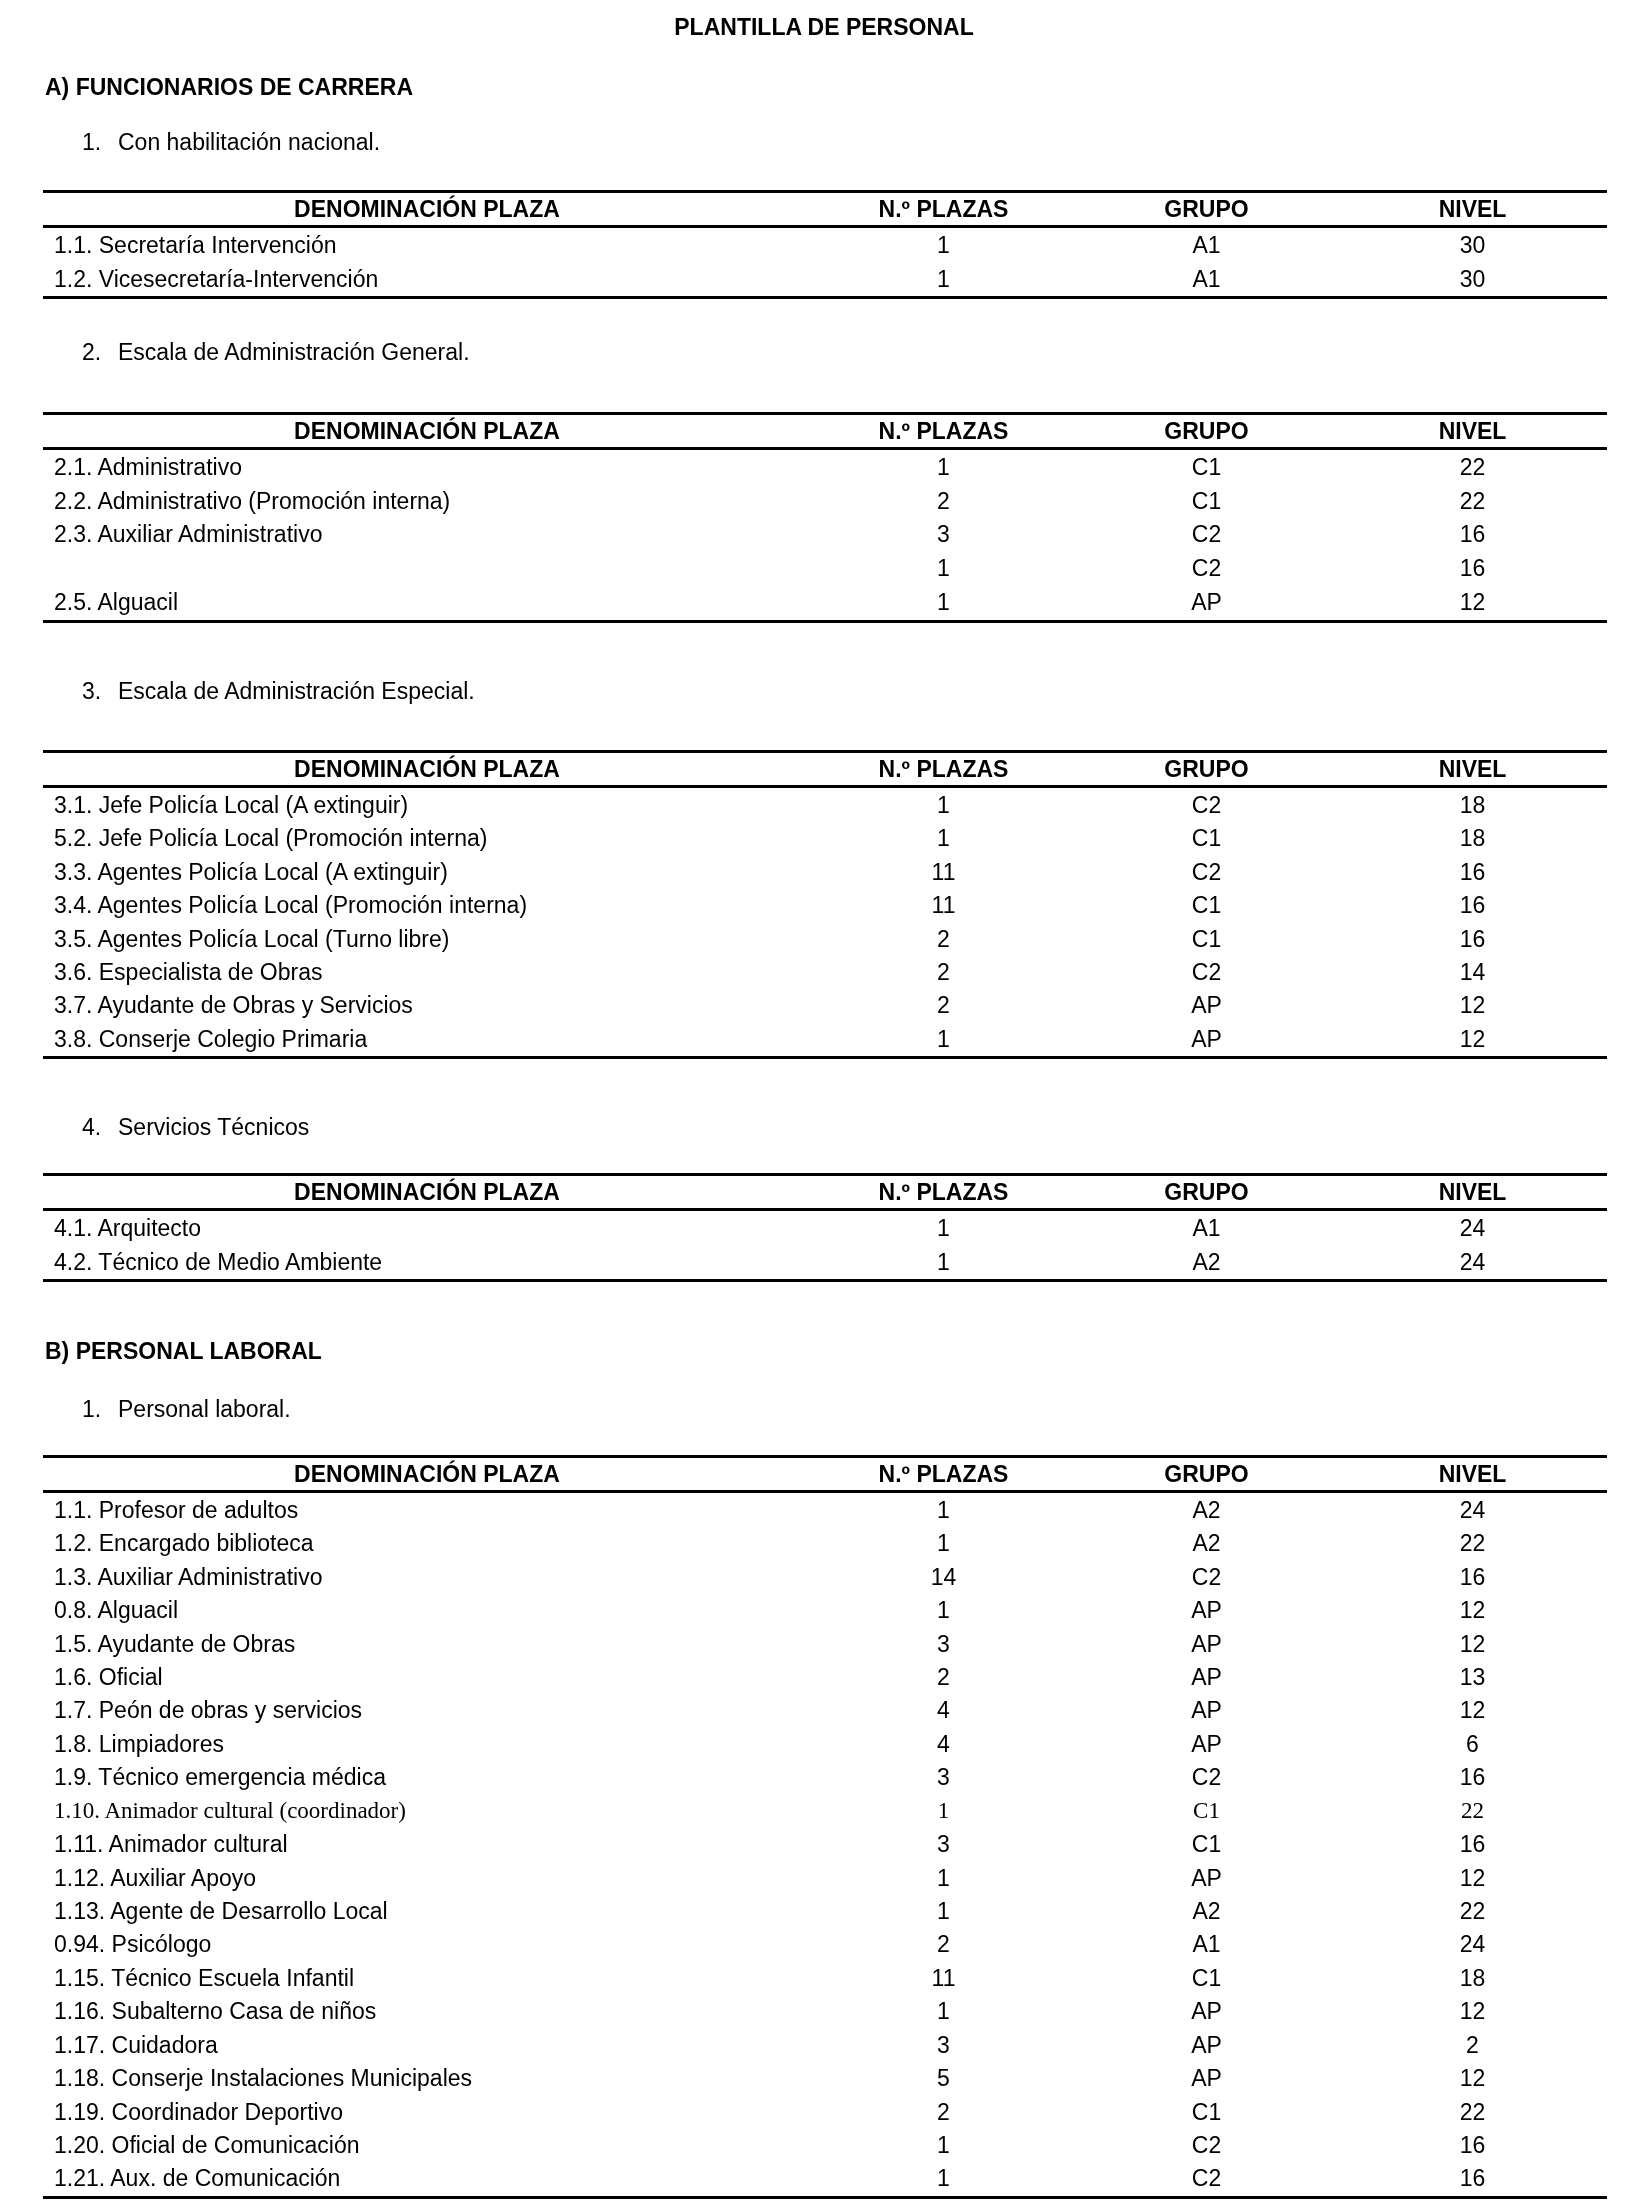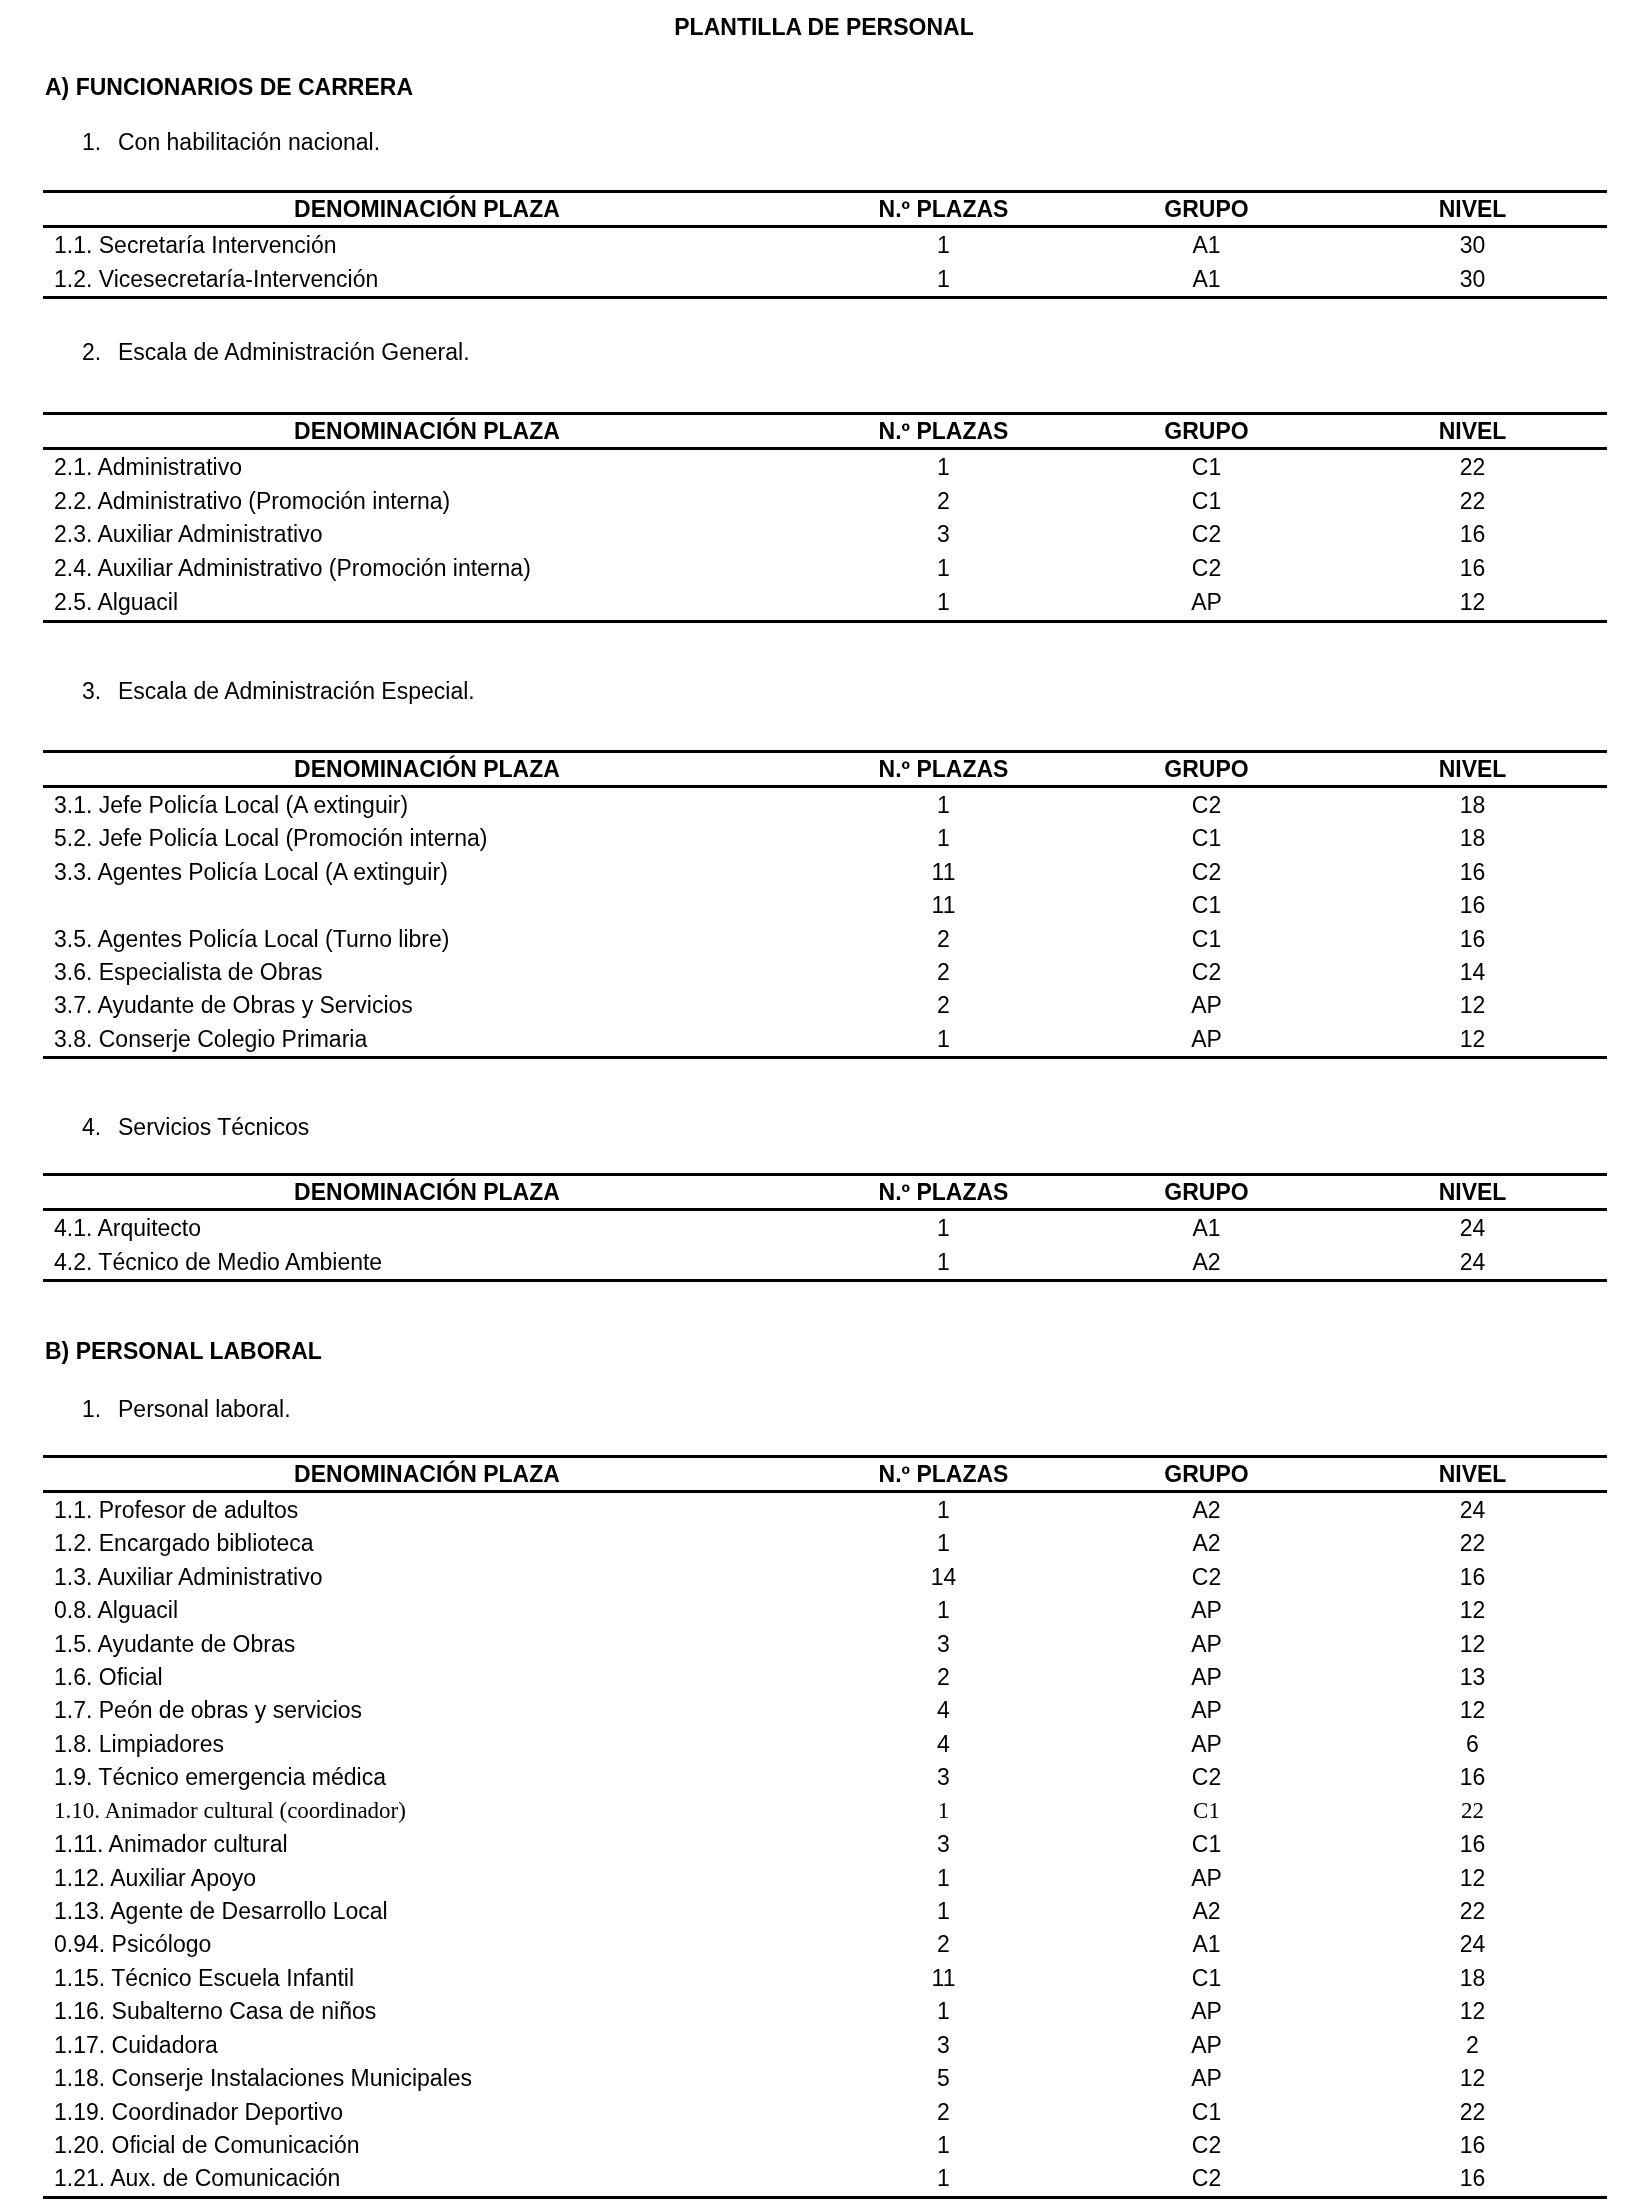--- a/index.html
+++ b/index.html
@@ -73,21 +73,20 @@
         <span class="c c-gr">C1</span>
         <span class="c c-ni">22</span>
       </div>
       <div class="row" style="top: 104px;">
         <span class="c c-den">2.3. Auxiliar Administrativo</span>
         <span class="c c-pl">3</span>
         <span class="c c-gr">C2</span>
         <span class="c c-ni">16</span>
       </div>
       <div class="row" style="top: 138px;">
-        <span class="c c-den">2.4. Auxiliar Administrativo (Promoción interna)</span>
         <span class="c c-pl">1</span>
         <span class="c c-gr">C2</span>
         <span class="c c-ni">16</span>
       </div>
       <div class="row" style="top: 172px;">
         <span class="c c-den">2.5. Alguacil</span>
         <span class="c c-pl">1</span>
         <span class="c c-gr">AP</span>
         <span class="c c-ni">12</span>
       </div>
@@ -115,20 +114,21 @@
         <span class="c c-gr">C1</span>
         <span class="c c-ni">18</span>
       </div>
       <div class="row" style="top: 104px;">
         <span class="c c-den">3.3. Agentes Policía Local (A extinguir)</span>
         <span class="c c-pl">11</span>
         <span class="c c-gr">C2</span>
         <span class="c c-ni">16</span>
       </div>
       <div class="row" style="top: 137px;">
+        <span class="c c-den">3.4. Agentes Policía Local (Promoción interna)</span>
         <span class="c c-pl">11</span>
         <span class="c c-gr">C1</span>
         <span class="c c-ni">16</span>
       </div>
       <div class="row" style="top: 171px;">
         <span class="c c-den">3.5. Agentes Policía Local (Turno libre)</span>
         <span class="c c-pl">2</span>
         <span class="c c-gr">C1</span>
         <span class="c c-ni">16</span>
       </div>

